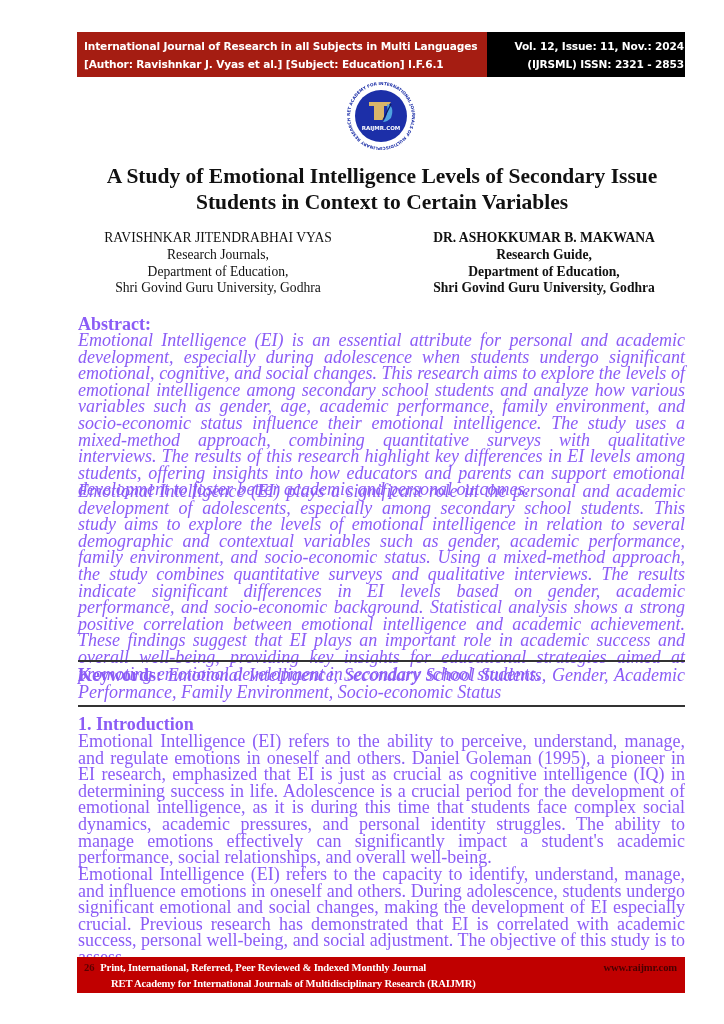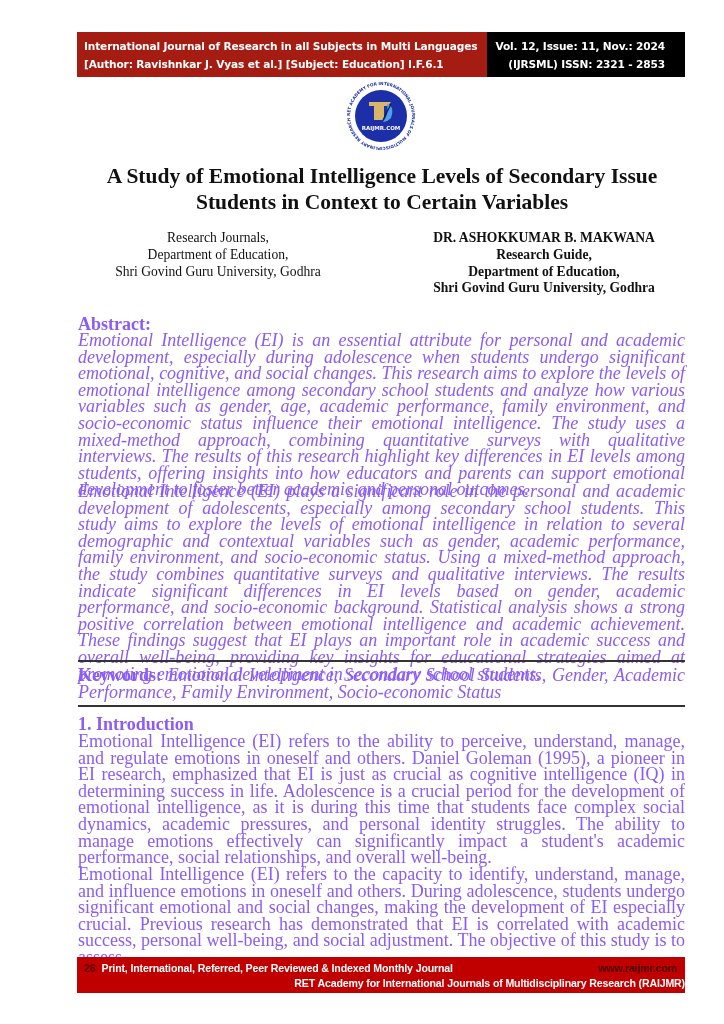--- a/index.html
+++ b/index.html
@@ -1,43 +1,43 @@
 <!DOCTYPE html>
 <html><head>
 <meta charset="utf-8">
 <style>
   html, body { margin: 0; padding: 0; background: #ffffff; }
   body { width: 724px; height: 1024px; position: relative; overflow: hidden; font-family: "Liberation Serif", serif; color: #1a1a1a; }
   .header { position: absolute; left: 77px; top: 32px; width: 608px; height: 45px; display: flex; }
   .header-left { background: #a51d12; width: 410px; height: 100%; box-sizing: border-box; padding: 5px 4px 0 7px; color: #fff; font-family: "DejaVu Sans", sans-serif; font-size: 10.6px; font-weight: bold; line-height: 18px; letter-spacing: -0.15px; }
-  .header-right { background: #000; flex: 1; height: 100%; box-sizing: border-box; padding: 5px 20px 0 0; color: #fff; font-family: "DejaVu Sans", sans-serif; font-size: 10.6px; font-weight: bold; line-height: 18px; text-align: right; letter-spacing: -0.15px; }
+  .header-right { background: #000; flex: 1; height: 100%; box-sizing: border-box; padding: 5px 1px 0 0; color: #fff; font-family: "DejaVu Sans", sans-serif; font-size: 10.6px; font-weight: bold; line-height: 18px; text-align: right; letter-spacing: -0.15px; }
   .hline { display: block; white-space: nowrap; }
   .logo { position: absolute; left: 343px; top: 80px; width: 76px; height: 72px; }
   .title { position: absolute; left: 60px; top: 163px; width: 644px; text-align: center; font-weight: bold; font-size: 21.5px; line-height: 26px; color: #111; }
   .title span { display: block; }
   .author { position: absolute; top: 230px; width: 300px; text-align: center; font-size: 13.6px; line-height: 16.8px; color: #111; }
   .author span { display: block; white-space: nowrap; }
   .author.a1 { left: 68px; }
   .author.a2 { left: 394px; font-weight: bold; }
   .content { position: absolute; left: 78px; width: 607px; font-size: 18px; line-height: 16.6px; text-align: justify; color: #8b5cf6; }
   .abs-label { top: 316px; font-weight: bold; }
   .abs-p1 { top: 332px; font-style: italic; }
   .abs-p2 { top: 483px; font-style: italic; }
   .rule { position: absolute; left: 78px; width: 607px; height: 2px; background: #333; }
   .kw { top: 667px; }
   .kw-label { font-weight: bold; font-style: normal; }
   .kw-text { font-style: italic; }
   .intro-h { top: 716px; font-weight: bold; }
   .intro-p1 { top: 733px; }
   .intro-p2 { top: 866px; }
-  .footer { position: absolute; left: 77px; top: 957px; width: 608px; height: 36px; background: #c00000; font-family: Liberation Sans, sans-serif; font-weight: bold; font-size: 10.6px; color: #fff; letter-spacing: -0.15px; }
+  .footer { position: absolute; left: 77px; top: 957px; width: 608px; height: 36px; background: #c00000; font-family: Liberation Serif, serif; font-weight: bold; font-size: 10.6px; color: #fff; letter-spacing: -0.15px; }
   .footer .row1 { position: absolute; left: 7px; top: 3px; right: 8px; height: 16px; line-height: 16px; white-space: nowrap; }
   .footer .pg { color: #5a0000; margin-right: 6px; }
   .footer .url { position: absolute; right: 0; top: 0; color: #4a0000; }
-  .footer .row2 { position: absolute; left: 13px; right: 0; top: 19px; text-align: right; line-height: 15px; white-space: nowrap; padding-left: 21px; }
+  .footer .row2 { position: absolute; left: 13px; right: 0; top: 19px; text-align: left; line-height: 15px; white-space: nowrap; padding-left: 21px; }
 </style>
 </head>
 <body>
 
 <div class="header">
   <div class="header-left">
     <span class="hline">International Journal of Research in all Subjects in Multi Languages</span>
     <span class="hline">[Author: Ravishnkar J. Vyas et al.] [Subject: Education] I.F.6.1</span>
   </div>
   <div class="header-right">
@@ -62,20 +62,21 @@
     <text x="38" y="50" text-anchor="middle" font-family="DejaVu Sans, sans-serif" font-size="5.5" fill="#ffffff" font-weight="bold">RAIJMR.COM</text>
   </svg>
 </div>
 
 <div class="title">
   <span>A Study of Emotional Intelligence Levels of Secondary Issue</span>
   <span>Students in Context to Certain Variables</span>
 </div>
 
 <div class="author a1">
+  <span>RAVISHNKAR JITENDRABHAI VYAS</span>
   <span>Research Journals,</span>
   <span>Department of Education,</span>
   <span>Shri Govind Guru University, Godhra</span>
 </div>
 
 <div class="author a2">
   <span>DR. ASHOKKUMAR B. MAKWANA</span>
   <span>Research Guide,</span>
   <span>Department of Education,</span>
   <span>Shri Govind Guru University, Godhra</span>

